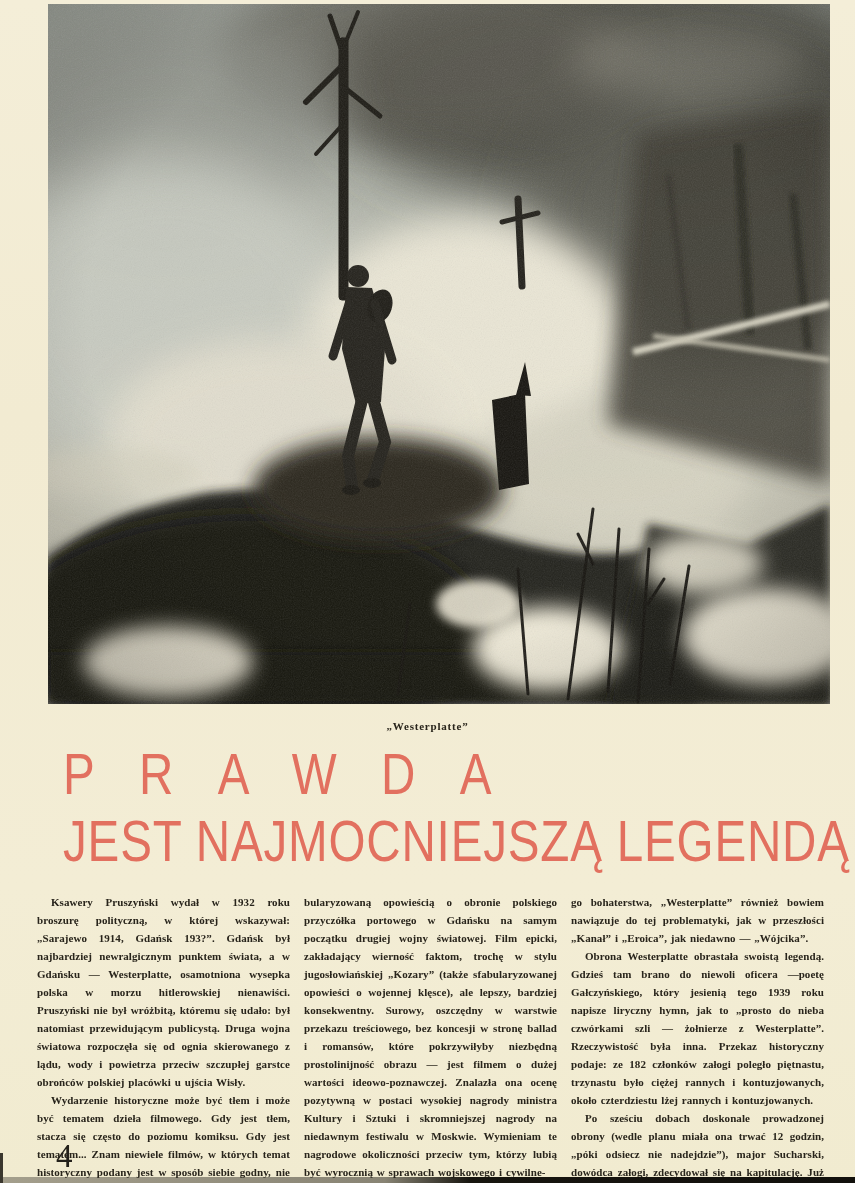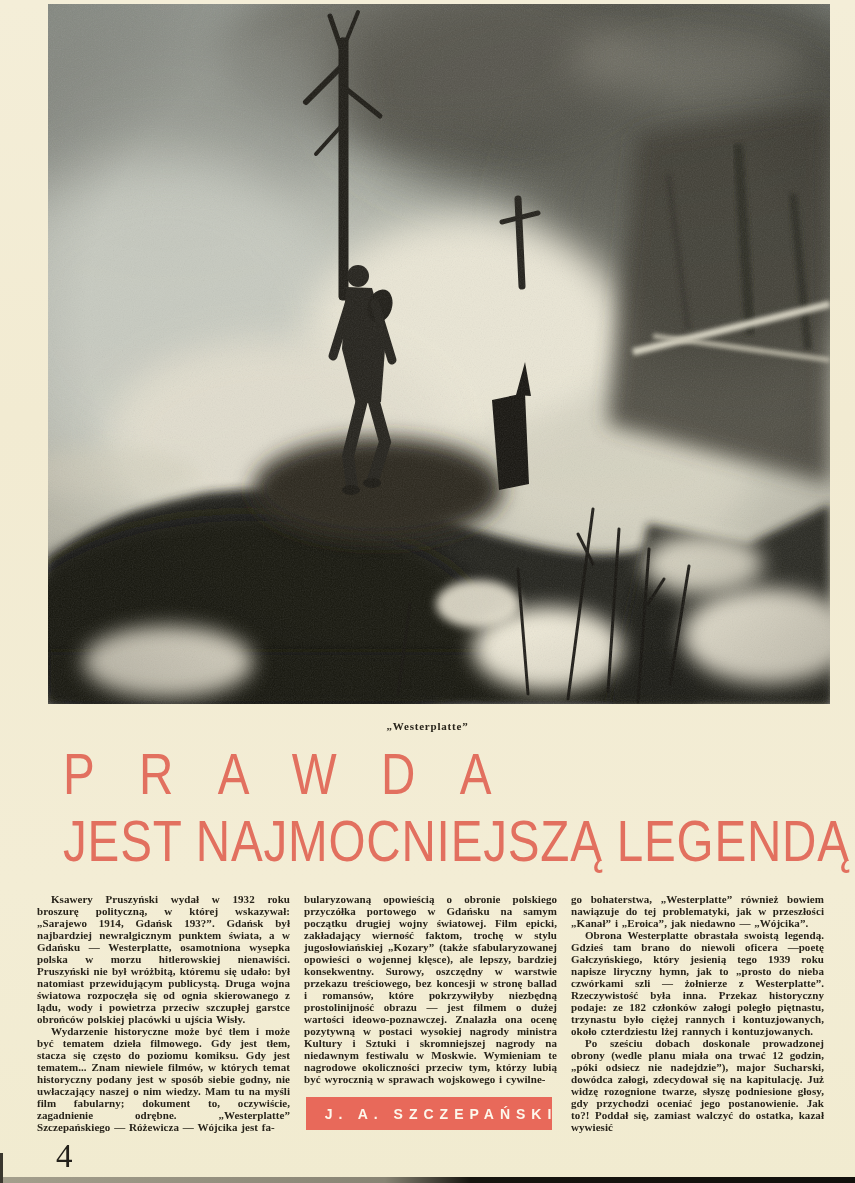--- a/index.html
+++ b/index.html
@@ -22,21 +22,21 @@
     display:block;font-family:"Liberation Sans",sans-serif;font-weight:400;
     font-size:58px;line-height:60px;color:#e2705f;
     transform:scaleX(0.82);transform-origin:0 50%;
   }
   .hl1{letter-spacing:54px;}
   .hl2{letter-spacing:1px;margin-top:7px;}
   
   .columns{position:absolute;left:37px;top:893px;width:793px;display:flex;gap:14px;}
   .col{width:253px;}
   .para{
-    margin:0;font-size:11px;line-height:12px;font-weight:700;
+    margin:0;font-size:11px;line-height:18px;font-weight:700;
     text-align:justify;letter-spacing:.05px;word-spacing:1px;color:#28241b;
   }
   .para.indent{text-indent:14px;}
   
   .author-box{
     margin:12px 0 0 2px;width:246px;height:33px;background:#e8695a;
     display:flex;align-items:center;justify-content:center;
   }
   .author-box span{
     font-family:"Liberation Sans",sans-serif;font-weight:700;font-size:14px;

